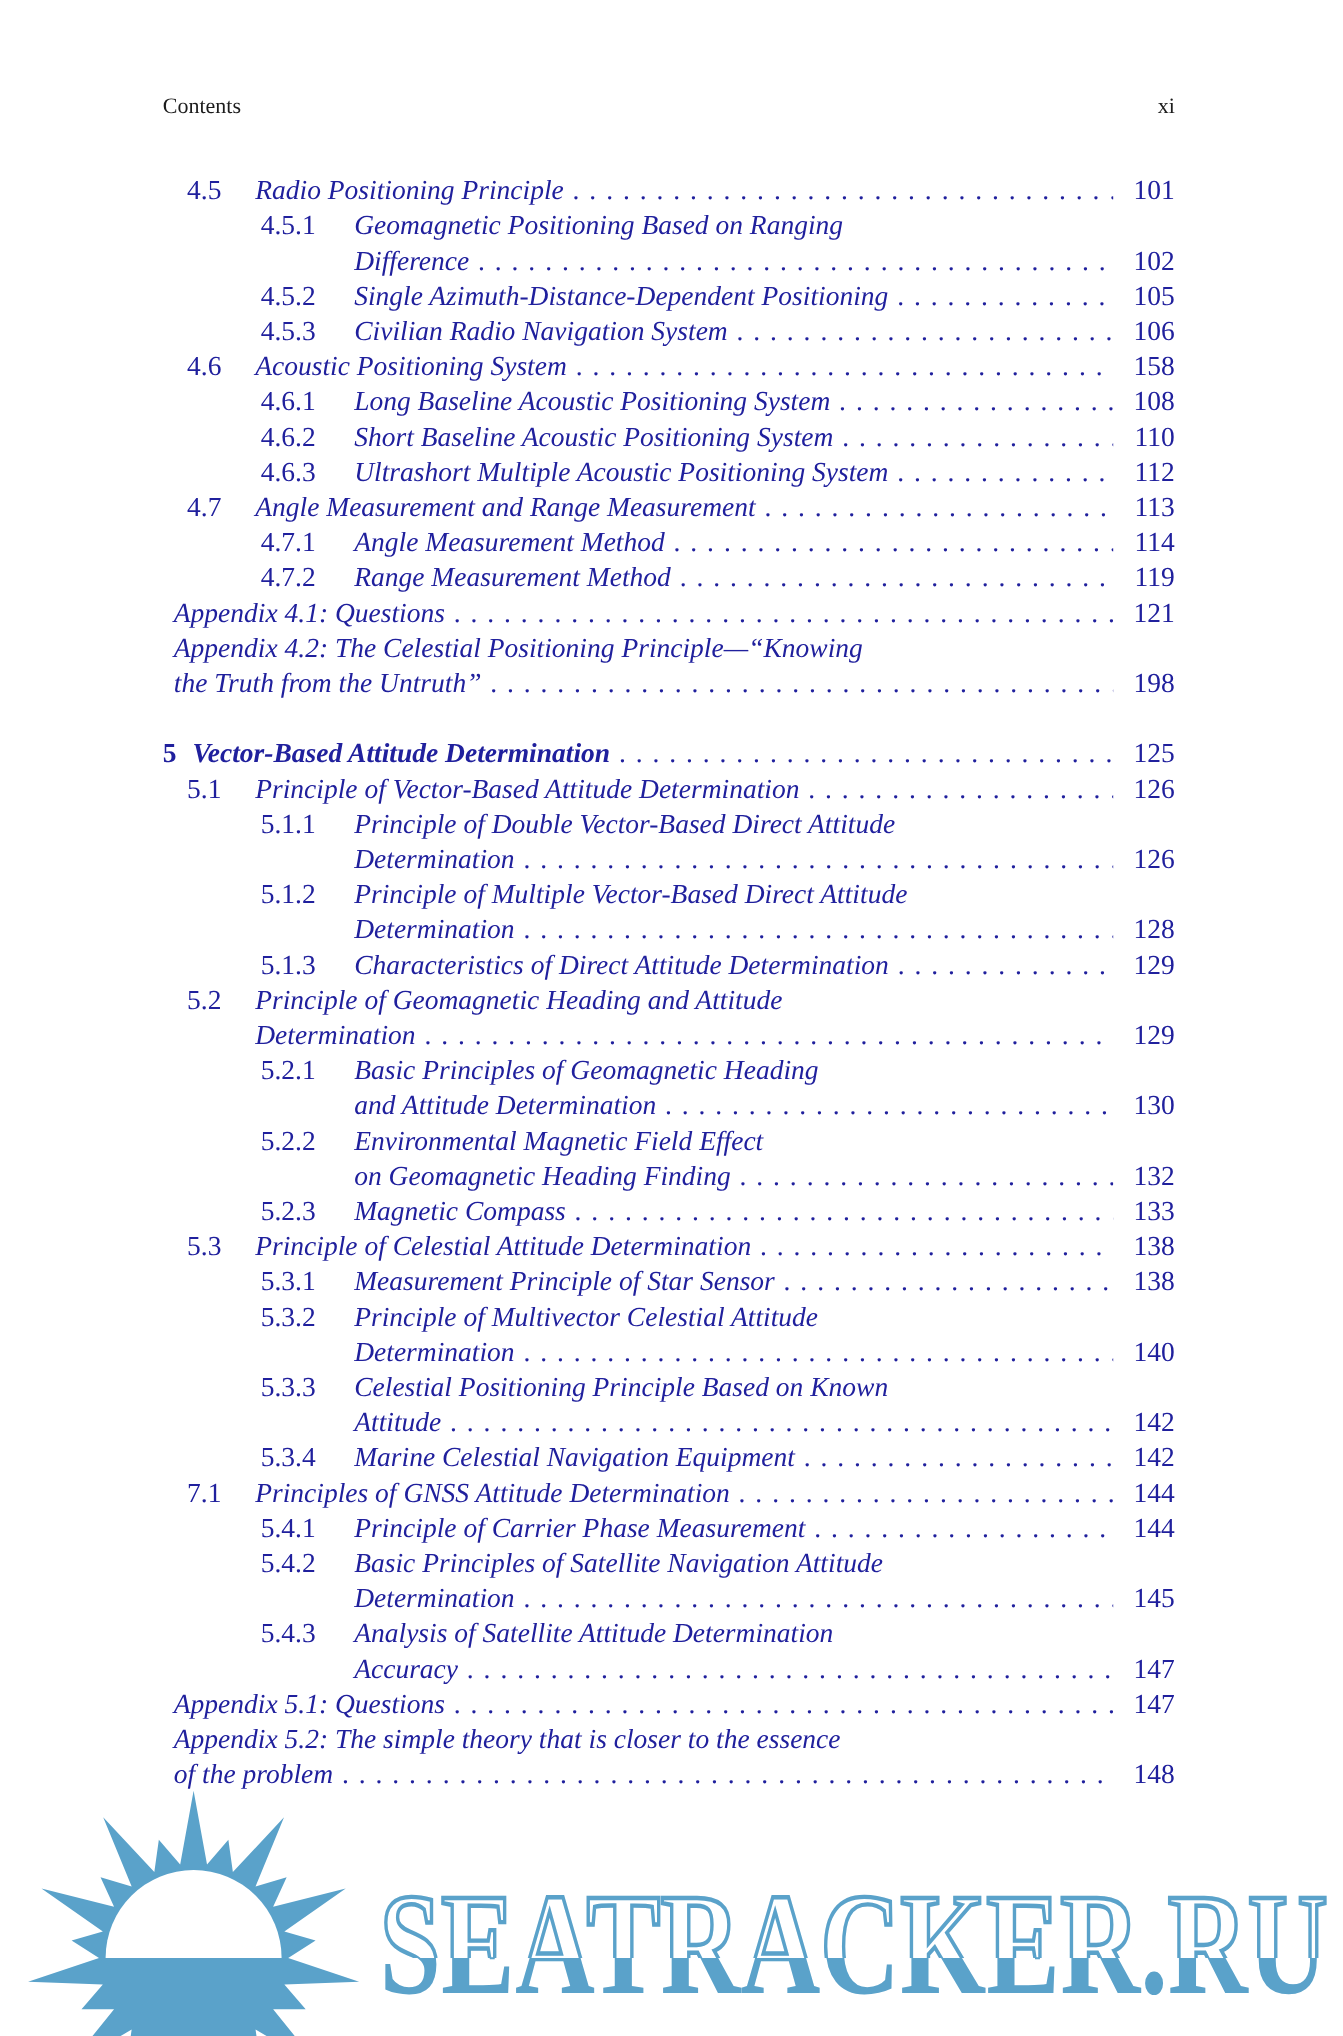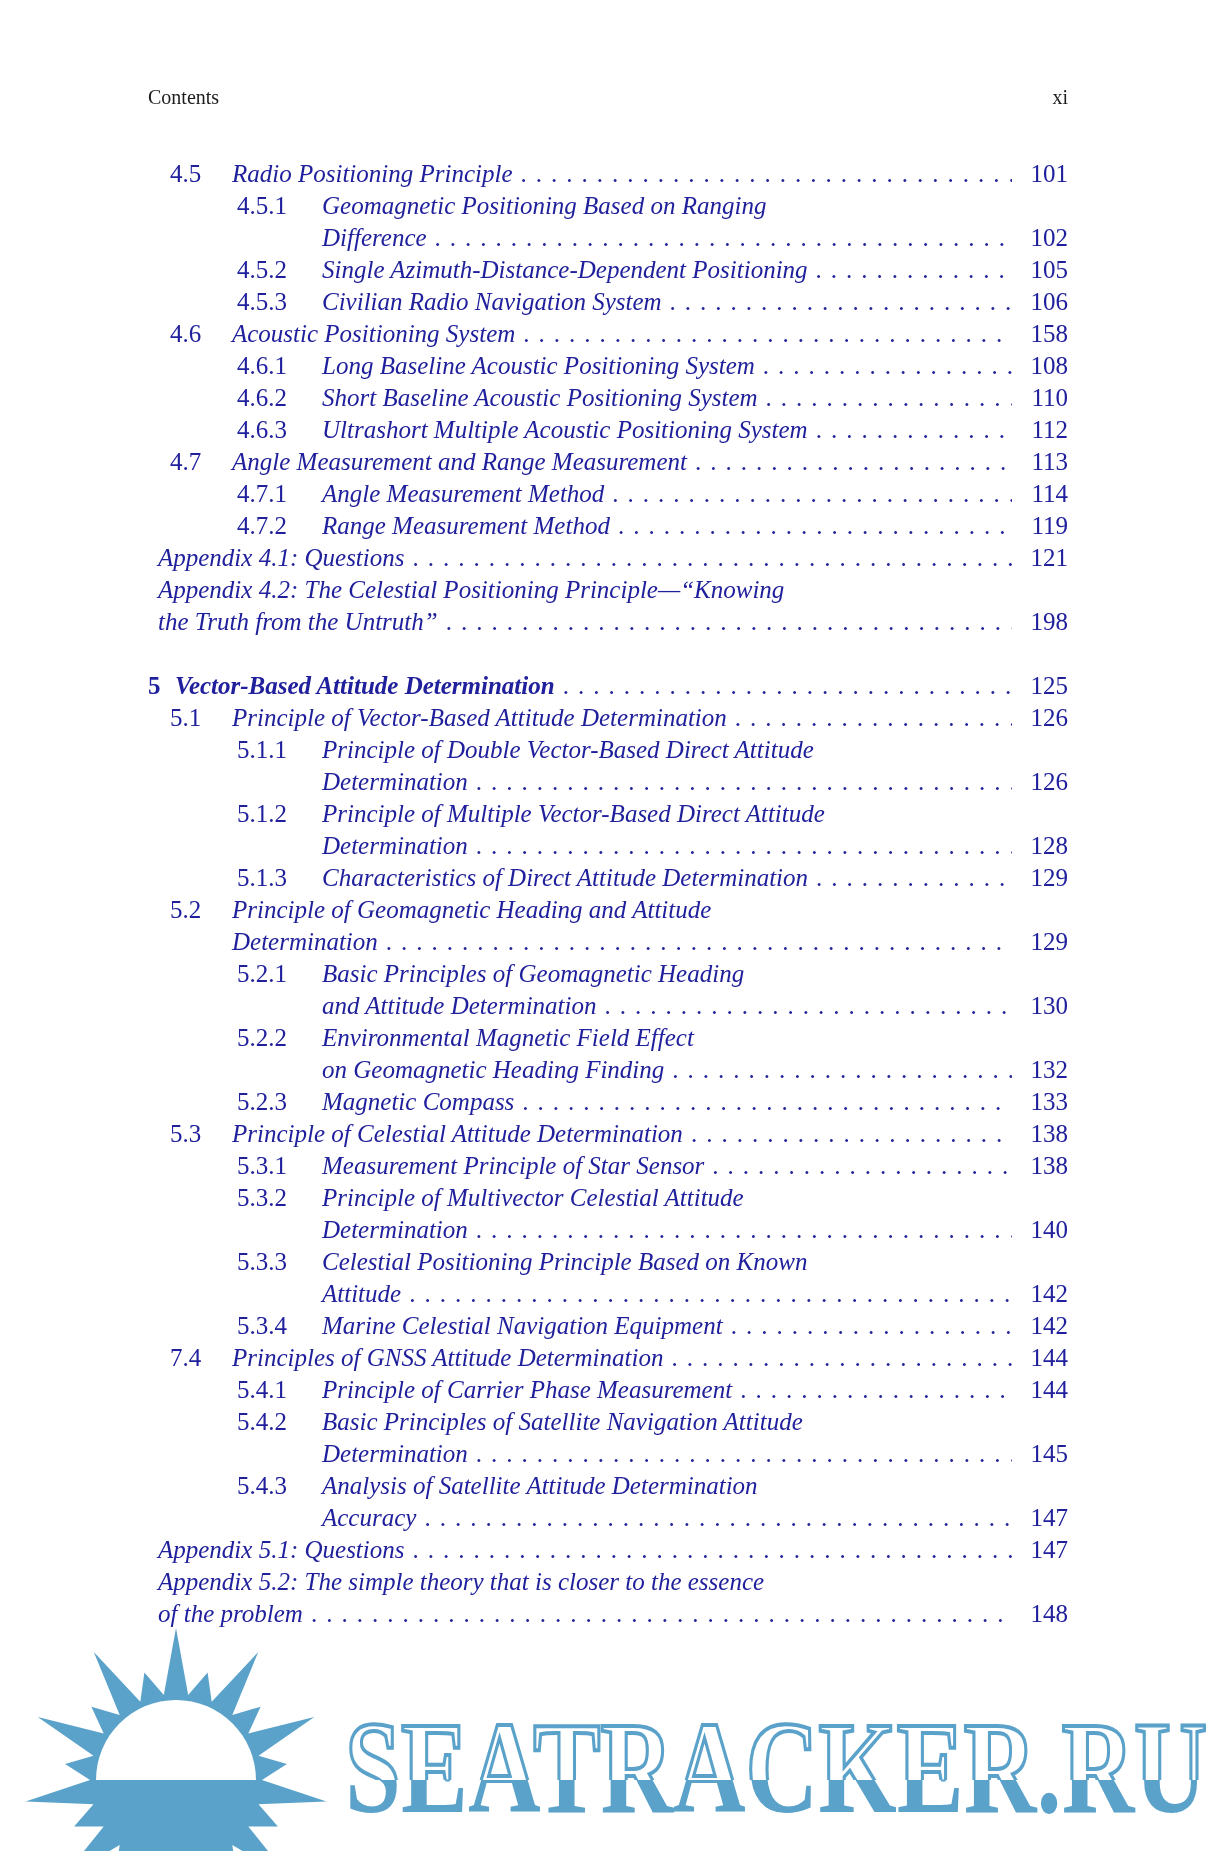--- a/index.html
+++ b/index.html
@@ -236,21 +236,21 @@
       <span class="leader">........................................................................................................................</span>
       <span class="page">142</span>
     </div>
     <div class="row k-l2">
       <span class="num">5.3.4</span>
       <span class="txt">Marine Celestial Navigation Equipment</span>
       <span class="leader">........................................................................................................................</span>
       <span class="page">142</span>
     </div>
     <div class="row k-l1">
-      <span class="num">7.4</span>
+      <span class="num">7.1</span>
       <span class="txt">Principles of GNSS Attitude Determination</span>
       <span class="leader">........................................................................................................................</span>
       <span class="page">144</span>
     </div>
     <div class="row k-l2">
       <span class="num">5.4.1</span>
       <span class="txt">Principle of Carrier Phase Measurement</span>
       <span class="leader">........................................................................................................................</span>
       <span class="page">144</span>
     </div>

